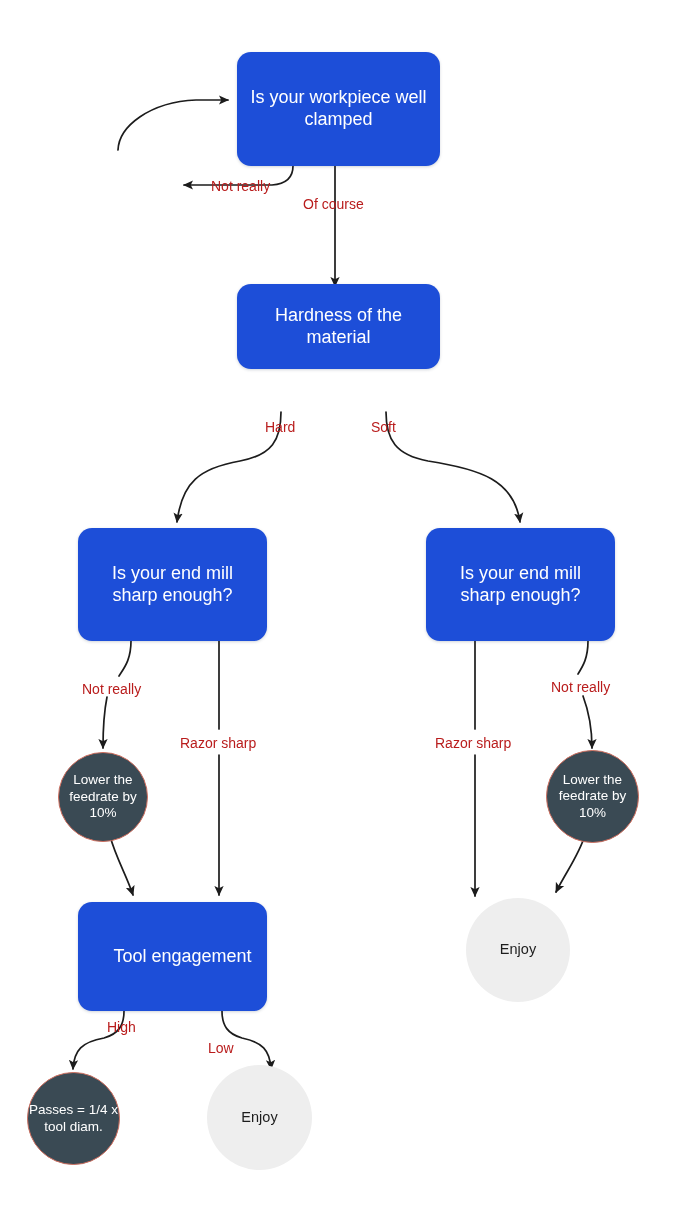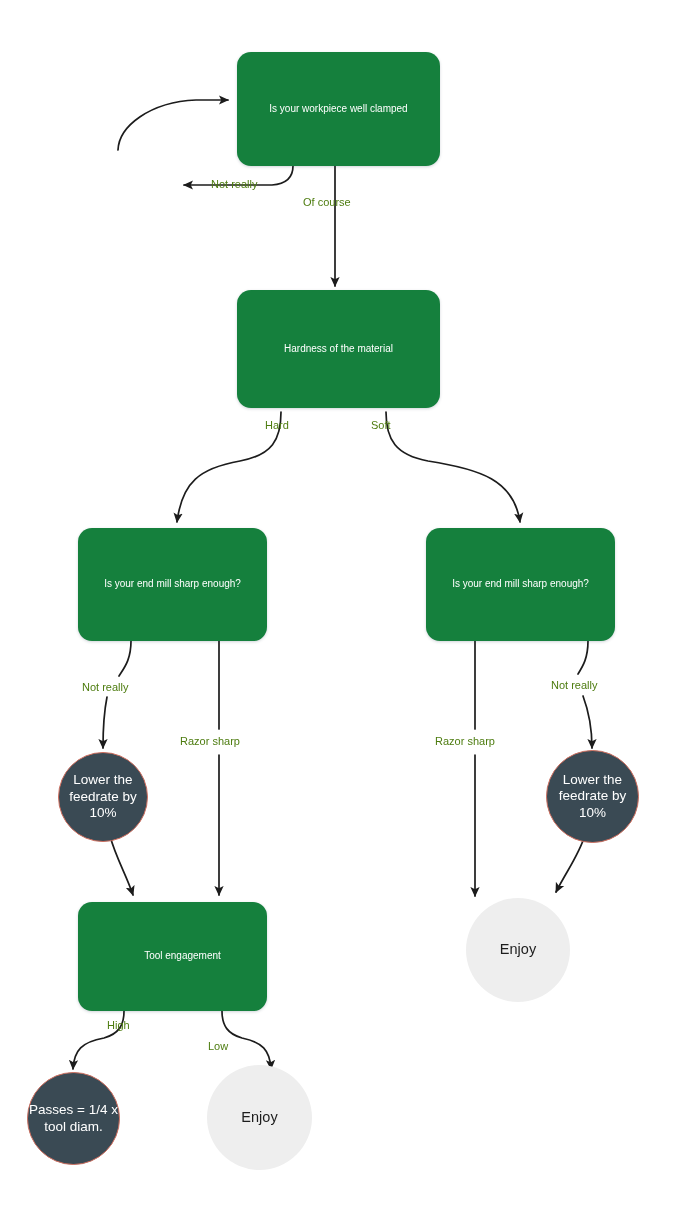--- a/index.html
+++ b/index.html
@@ -31,24 +31,24 @@
   .node {
     position: absolute;
     box-sizing: border-box;
     display: flex;
     align-items: center;
     justify-content: center;
     text-align: center;
     line-height: 1.22;
   }
   .node-box {
-    background: #15803d;
+    background: #1d4ed8;
     border-radius: 14px;
     color: #ffffff;
-    font-size: 10px;
+    font-size: 18px;
     padding: 6px 12px;
     box-shadow: 0 1px 3px rgba(40,60,80,0.22);
   }
   .node-circle-dark {
     background: #3a4a54;
     border: 1.4px solid #cf6e5e;
     border-radius: 50%;
     color: #ffffff;
     font-size: 13.5px;
   }
@@ -59,22 +59,22 @@
     font-size: 14.5px;
   }
   .node-circle-dark .clip,
   .node-circle-light .clip {
     width: 118%;
   }
 
   
   .edge-label {
     position: absolute;
-    font-size: 11px;
-    color: #4d7c0f;
+    font-size: 14px;
+    color: #b91c1c;
     white-space: nowrap;
     background: transparent;
   }
 </style>
 </head>
 <body>
 
 <div id="canvas">
 
   <svg id="edges" viewBox="0 0 690 1230" width="690" height="1230">
@@ -136,21 +136,21 @@
 
   <span class="edge-label" style="left:107px; top:1019px;text-align:center;">High</span>
 
   <span class="edge-label" style="left:208px; top:1040px;">Low</span>
 
   <div class="node node-box" style="left:237px; top:52px; width:203px; height:114px;">
     <span class="clip">Is your workpiece well clamped</span>
   </div>
 
 
-  <div class="node node-box" style="left:237px; top:290px; width:203px; height:118px;">
+  <div class="node node-box" style="left:237px; top:284px; width:203px; height:85px;">
     <span class="clip">Hardness of the material</span>
   </div>
 
   <div class="node node-box" style="left:78px; top:528px; width:189px; height:113px;">
     <span class="clip">Is your end mill sharp enough?</span>
   </div>
 
   <div class="node node-box" style="left:426px; top:528px; width:189px; height:113px;">
     <span class="clip">Is your end mill sharp enough?</span>
   </div>

